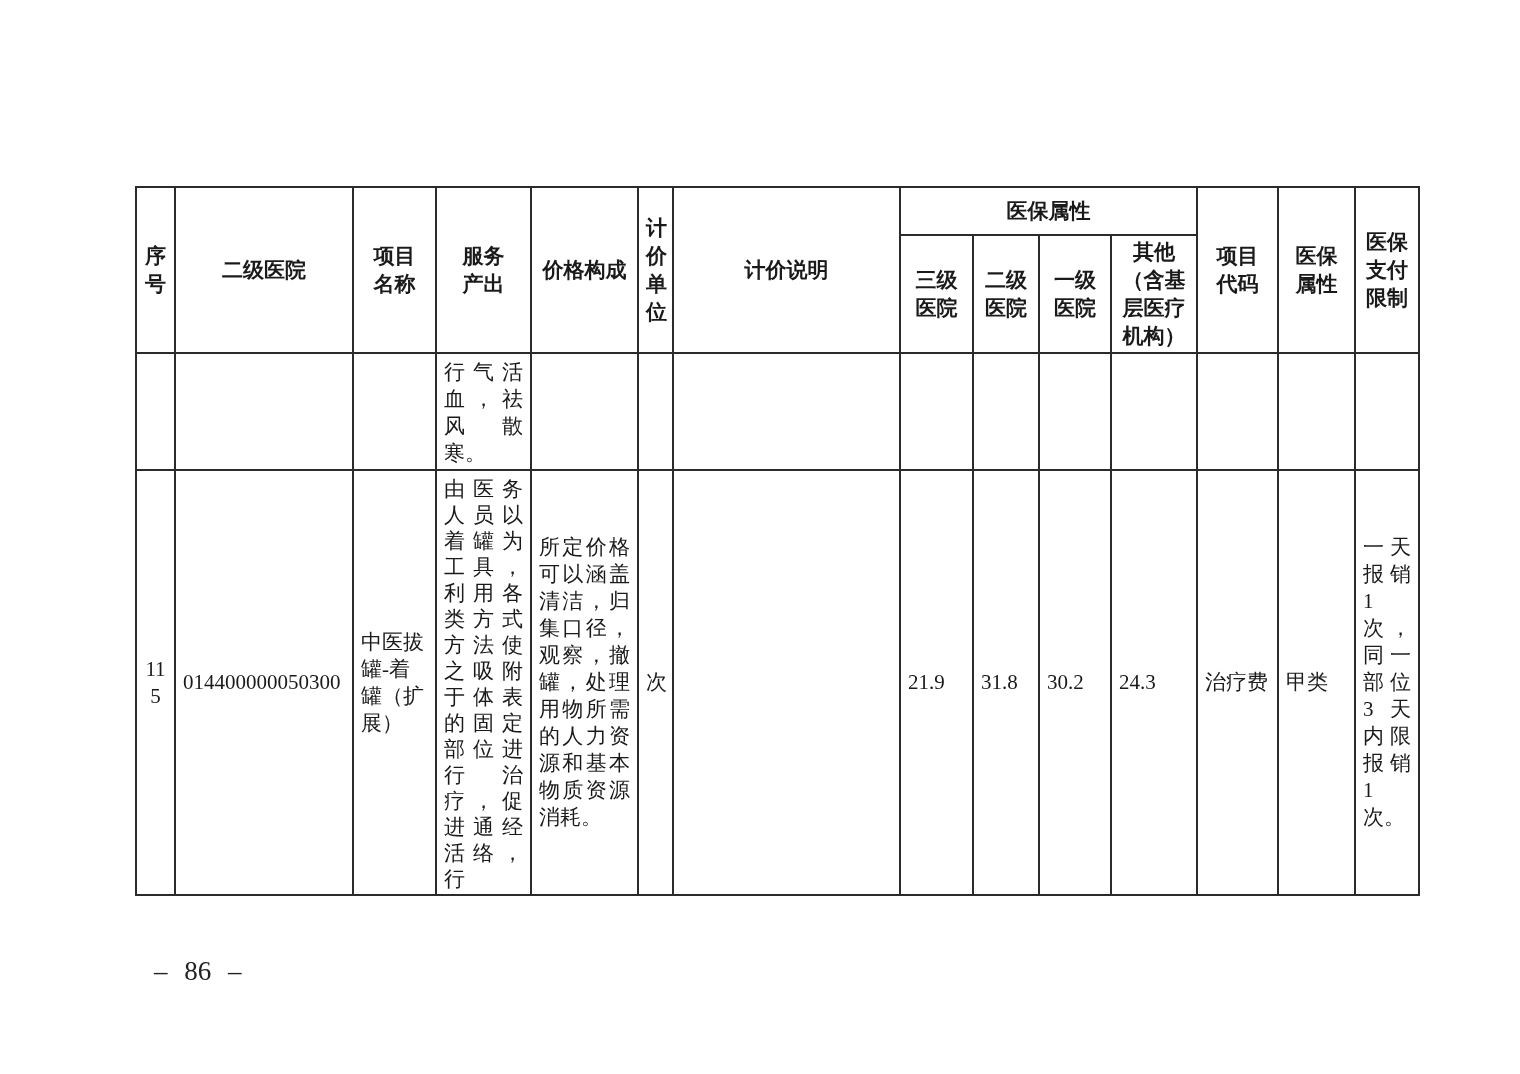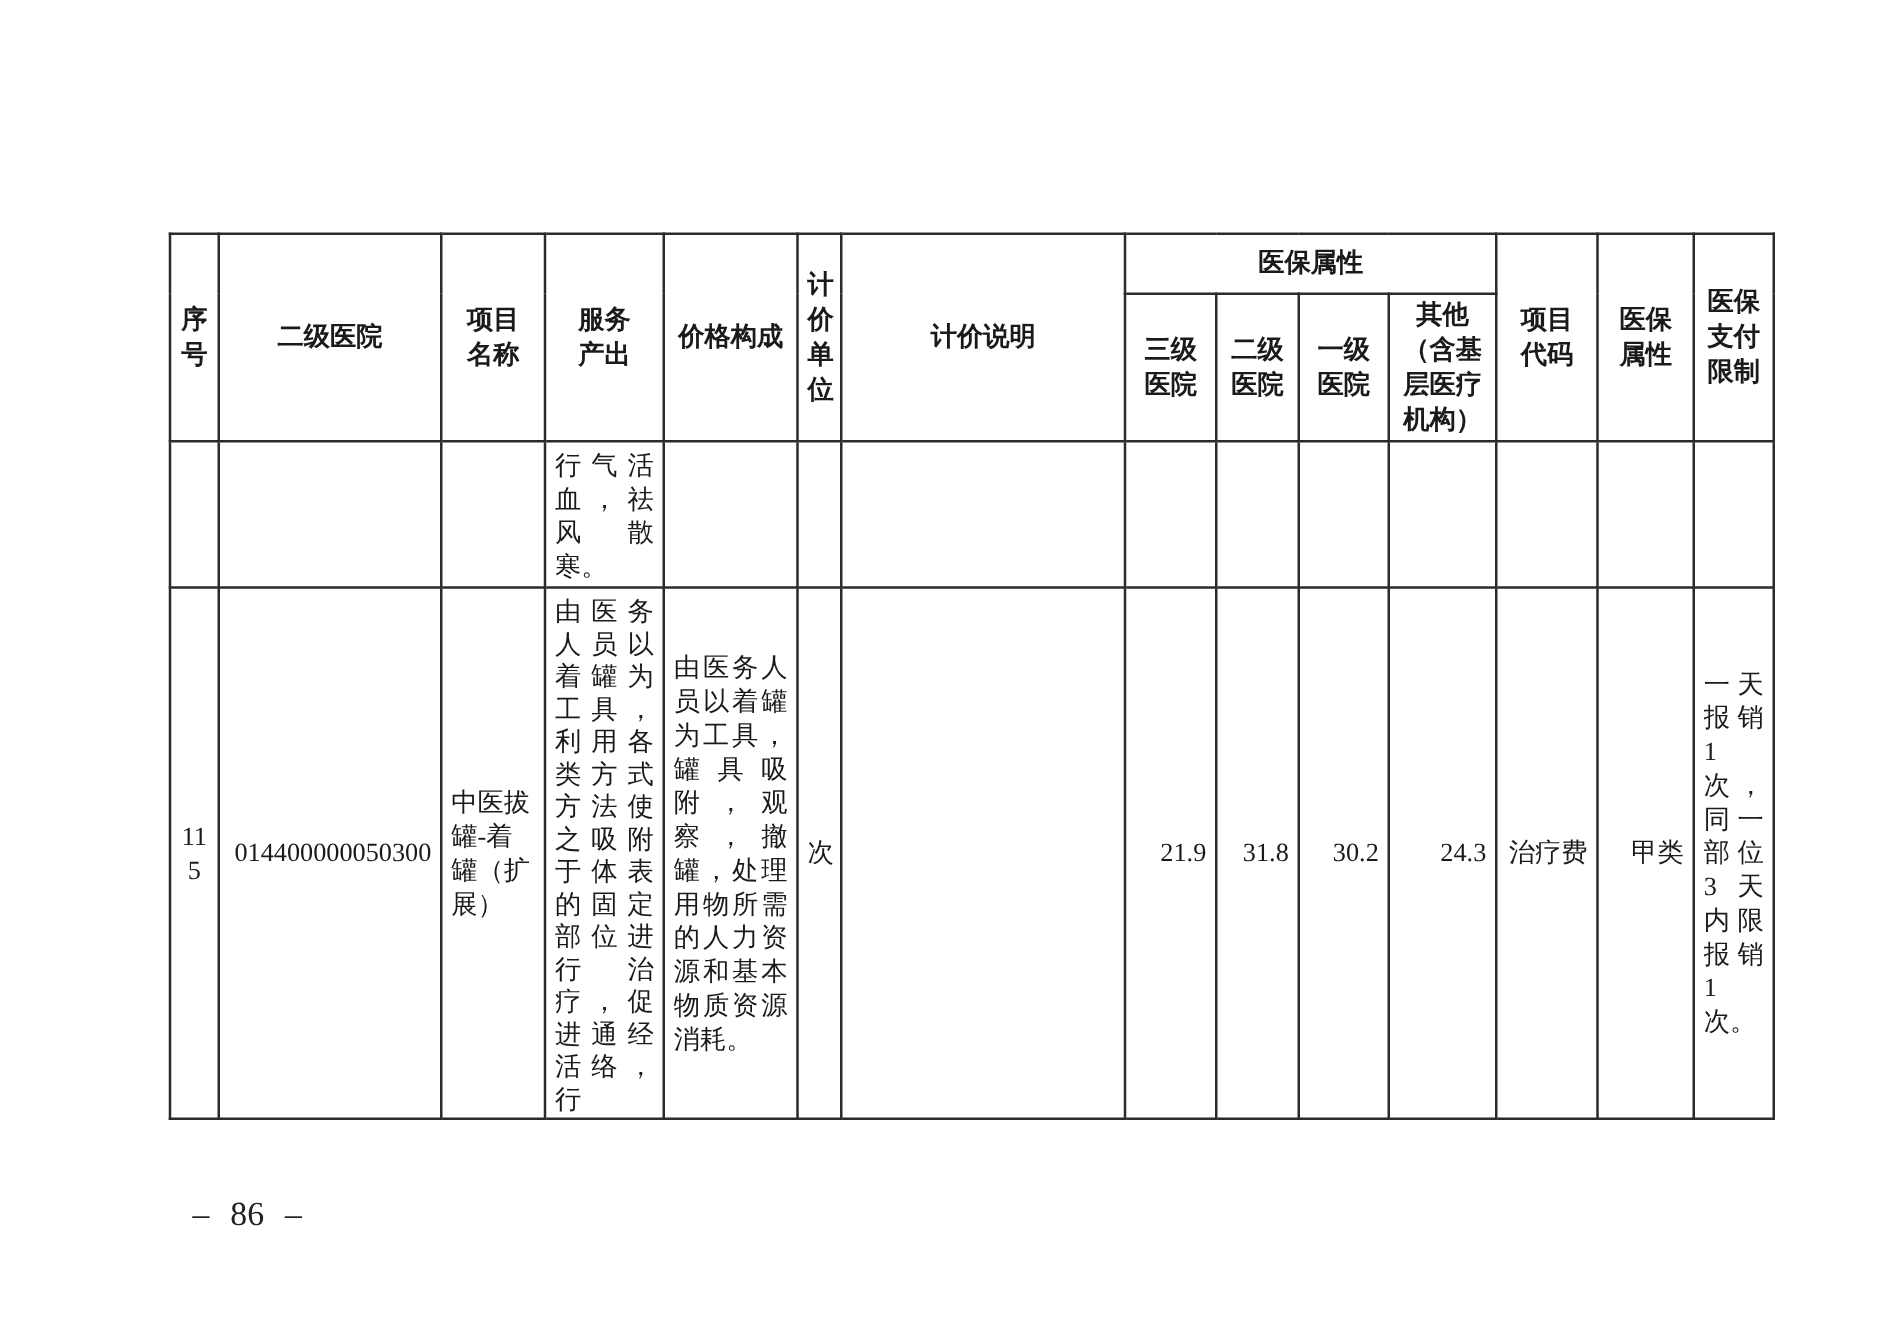--- a/index.html
+++ b/index.html
@@ -34,23 +34,23 @@
     text-align: center;
     vertical-align: middle;
     line-height: 28px;
   }
   tr.hr1 { height: 48px; }
   tr.hr2 { height: 118px; }
   tr.row-partial { height: 102px; }
   tr.row-main { height: 376px; }
 
   th.pad2  { padding-left: 15px; padding-right: 15px; } 
-  th.pad2w { padding-left: 18px; padding-right: 18px; }
+  th.pad2w { padding-left: 18px; padding-right: 18px; font-family: Liberation Serif, serif; }
 
-  td.center { text-align: right; }
+  td.center { text-align: left; }
   td.just   { text-align: justify; }
   td.top    { vertical-align: top; padding-top: 5px; }
   td.seq    { text-align: center; word-break: break-all; }
   td.tight  { line-height: 26px; }
 
   .footer {
     position: absolute;
     left: 154px;
     top: 956px;
     font-size: 27px;
@@ -117,21 +117,21 @@
         <td class="center"></td>
         <td class="center"></td>
         <td class="center"></td>
         <td class="just"></td>
       </tr>
       <tr class="row-main">
         <td class="seq">115</td>
         <td class="center">014400000050300</td>
         <td>中医拔罐-着罐（扩展）</td>
         <td class="just top tight">由医务人员以着罐为工具，利用各类方式方法使之吸附于体表的固定部位进行治疗，促进通经活络，行</td>
-        <td class="just">由医务人员以着罐为工具，罐具吸附，观察，撤罐，处理用物所需的人力资源和基本物质资源消耗。</td>
+        <td class="just">所定价格可以涵盖清洁，归集口径，观察，撤罐，处理用物所需的人力资源和基本物质资源消耗。</td>
         <td class="center">次</td>
         <td></td>
         <td class="center">21.9</td>
         <td class="center">31.8</td>
         <td class="center">30.2</td>
         <td class="center">24.3</td>
         <td class="center">治疗费</td>
         <td class="center">甲类</td>
         <td class="just">一天报销1次，同一部位3天内限报销1次。</td>
       </tr>

